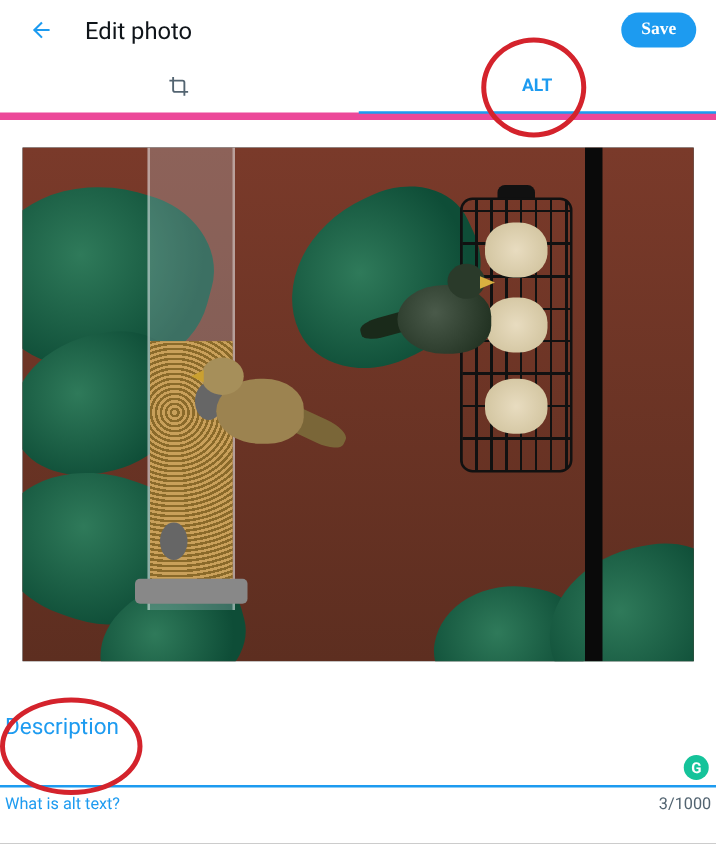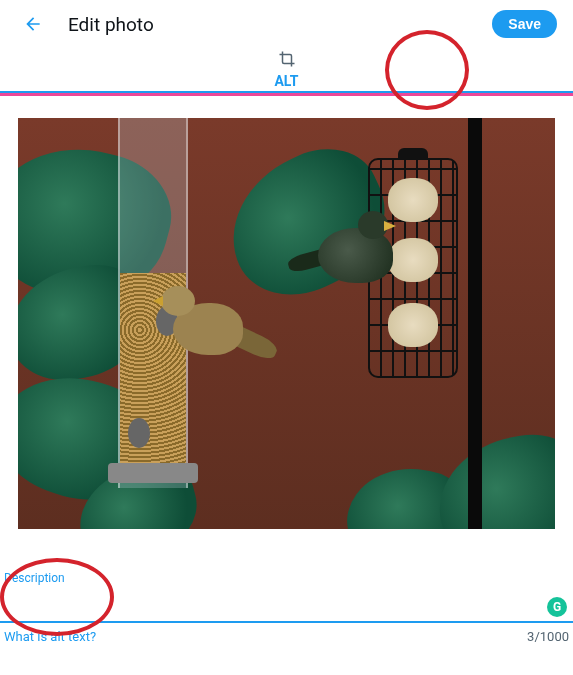--- a/index.html
+++ b/index.html
@@ -34,26 +34,26 @@
     }
     .save-btn {
       background: #1d9bf0;
       color: #fff;
       border: none;
       border-radius: 9999px;
       padding: 6px 16px;
       font-size: 14px;
       font-weight: 700;
       cursor: pointer;
+      font-family: Liberation Serif, serif;
     }
     .tabs {
       display: flex;
-      border-bottom: 4px solid #ec4899;
+      border-bottom: 6px solid #ec4899;
       height: 48px;
-      flex-direction: column;
     }
     .tab {
       flex: 1;
       display: flex;
       align-items: center;
       justify-content: center;
       cursor: pointer;
       position: relative;
       color: #536471;
       font-size: 14px;
@@ -82,21 +82,21 @@
       overflow: hidden;
     }
     .desc-container {
       margin: 30px 0 0 0;
       padding: 0 4px;
       position: relative;
       border-bottom: 2px solid #1d9bf0;
     }
     .desc-label {
       color: #1d9bf0;
-      font-size: 12px;
+      font-size: 18px;
       font-weight: 400;
       display: block;
       padding: 0 0 2px 0;
     }
     .desc-input {
       width: 100%;
       border: none;
       outline: none;
       font-size: 16px;
       padding: 2px 0 8px 0;

